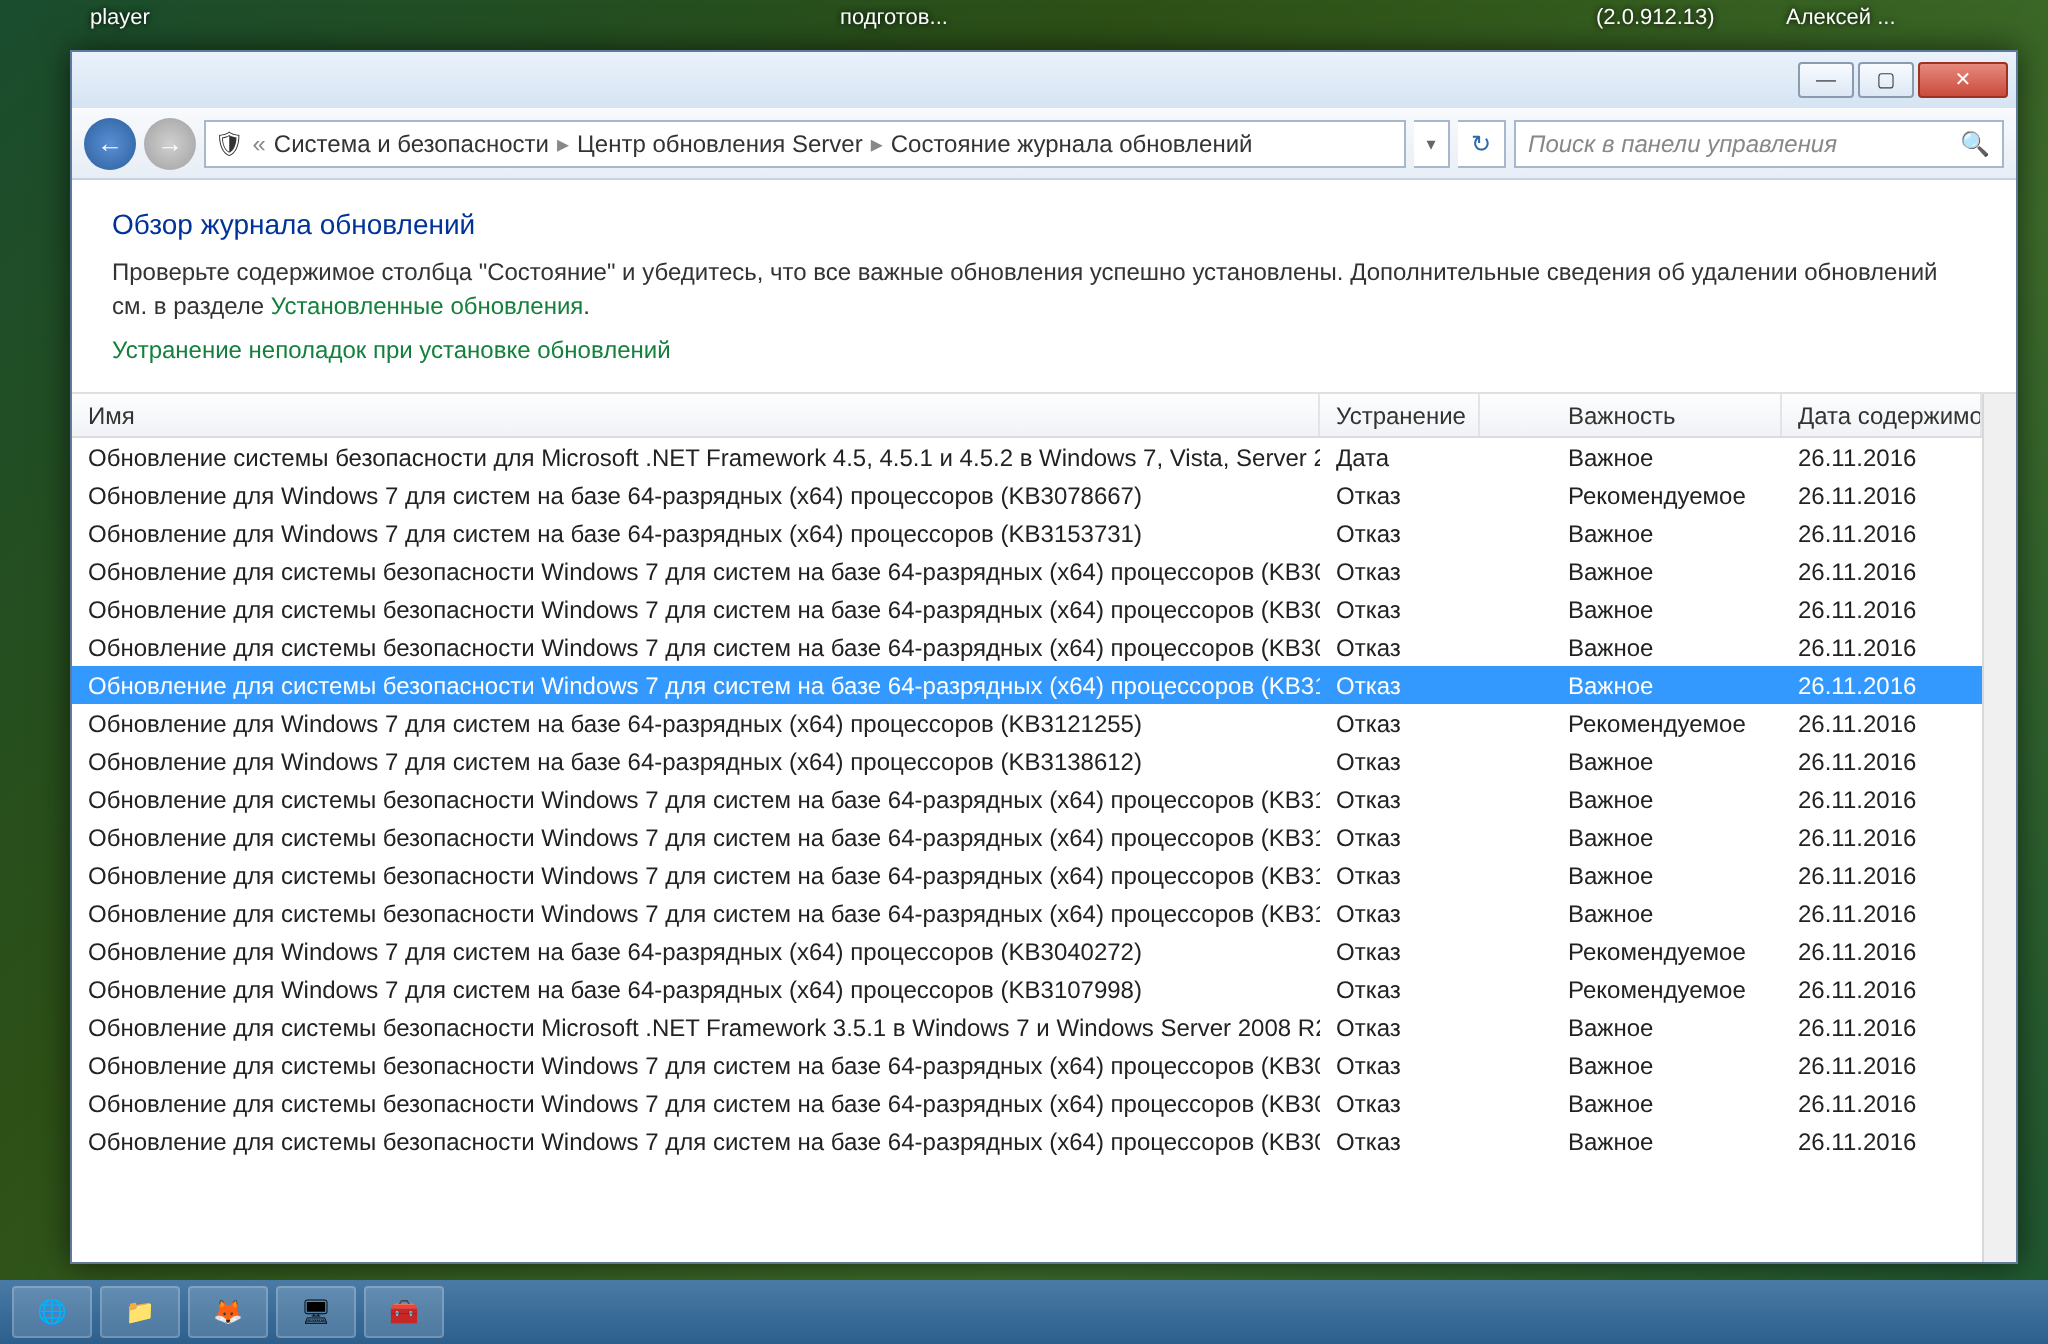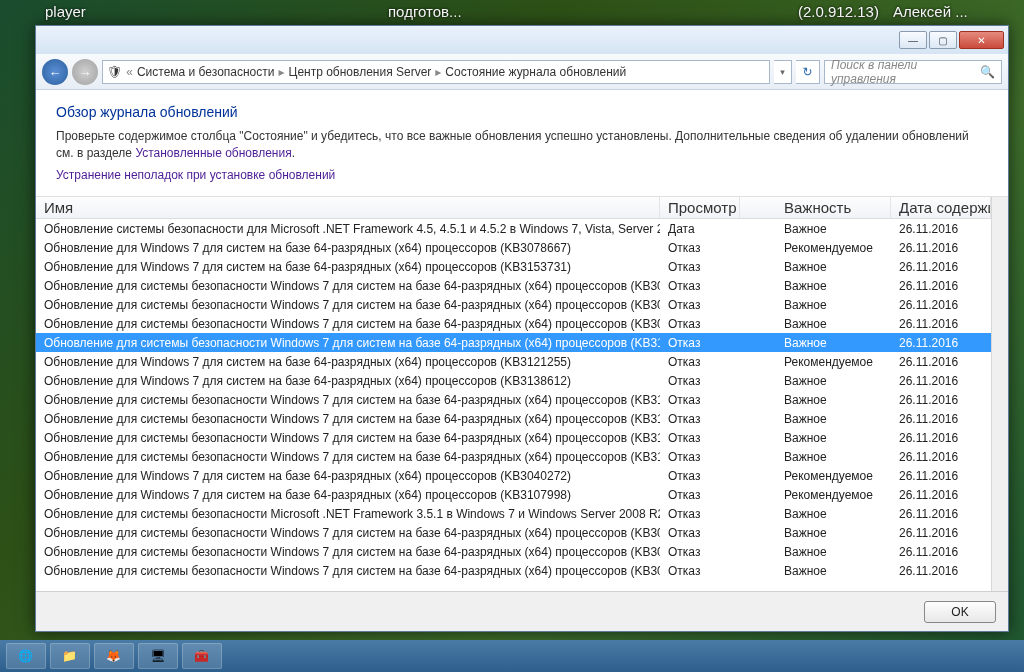--- a/index.html
+++ b/index.html
@@ -35,61 +35,61 @@
 }
 .navbtn { width: 26px; height: 26px; border-radius: 50%; background: radial-gradient(#5a8fd6,#2b5f9c); display:flex;align-items:center;justify-content:center;color:#fff;font-size:13px;}
 .navbtn.fwd { background: radial-gradient(#d0d0d0,#a0a0a0); }
 .breadcrumb {
   flex: 1; height: 24px; background: #fff; border: 1px solid #a8b8cc;
   display: flex; align-items: center; padding: 0 4px; font-size: 12px; color: #333; gap: 4px; overflow: hidden;
 }
 .bc-sep { color: #888; }
 .bc-refresh { width: 24px; height: 24px; border: 1px solid #a8b8cc; border-left:none; background:#fff; display:flex;align-items:center;justify-content:center;color:#2a6bb0;}
 .searchbox {
-  width: 178px; height: 24px; background: #fff; border: 1px solid #a8b8cc;
+  width: 245px; height: 24px; background: #fff; border: 1px solid #a8b8cc;
   display: flex; align-items: center; padding: 0 6px; color: #888; font-style: italic; justify-content: space-between;
 }
 .content {
   flex: 1; background: #fff; display: flex; flex-direction: column; overflow: hidden;
 }
 .pane-header { padding: 14px 20px 8px 20px; }
 .pane-title { color: #003399; font-size: 14px; font-weight: normal; margin-bottom: 8px; }
 .pane-desc { font-size: 12px; color: #333; line-height: 1.45; }
-.linklike { color: #4c1d95; cursor: pointer; }
+.linklike { color: #15803d; cursor: pointer; }
 .list-wrap { flex:1; display:flex; border-top: 1px solid #e0e0e0; margin-top:4px; overflow:hidden;}
 .list { flex:1; overflow:hidden; }
 .list-header {
   display: flex; background: linear-gradient(#fdfdfd,#f0f3f7); border-bottom: 1px solid #dcdcdc;
-  font-size: 15px; color: #333; height: 22px; align-items: center;
+  font-size: 12px; color: #333; height: 22px; align-items: center;
 }
 .col { padding: 0 8px; border-right: 1px solid #e4e4e4; height:100%; display:flex;align-items:center; overflow:hidden;white-space:nowrap;}
 .col-name { flex: 1; min-width:0;}
 .col-status { width: 80px; }
 .col-importance { width: 115px; margin-left: 36px; }
 .col-date { width: 100px; }
 .list-body { overflow-y: auto; height: calc(100% - 22px); }
 .row { display: flex; font-size: 12px; color: #222; height: 19px; align-items: center; }
 .row.selected { background: #3399ff; color: #fff; }
 .row .col { border-right: none; }
 .scroll-stub { width: 17px; background: #f0f0f0; border-left:1px solid #d8d8d8;}
 .footer {
   height: 40px; border-top: 1px solid #d0d0d0; background: #f0f0f0;
   display: flex; justify-content: flex-end; align-items: center; padding: 0 12px;
 }
 .ok-btn {
   width: 72px; height: 22px; background: linear-gradient(#fdfdfd,#e8e8e8);
   border: 1px solid #888; border-radius: 3px; font-size: 12px; color:#222;
 }
-.di-label { position:absolute; top:3px; color:#fff; font-size:15px; text-shadow:0 0 3px #000;}
+.di-label { position:absolute; top:3px; color:#fff; font-size:11px; text-shadow:0 0 3px #000;}
 </style>
 </head>
 <body>
 
 <div class="di-label" style="left:45px">player</div>
-<div class="di-label" style="left:388px">подготов...</div>
+<div class="di-label" style="left:420px">подготов...</div>
 <div class="di-label" style="left:798px">(2.0.912.13)</div>
 <div class="di-label" style="left:893px">Алексей ...</div>
 
 <div class="window">
   <div class="titlebar">
     <div class="tbtn">—</div>
     <div class="tbtn">▢</div>
     <div class="tbtn close">✕</div>
   </div>
 
@@ -127,21 +127,21 @@
       </div>
       <div class="pane-desc" style="margin-top:4px">
         <span class="linklike">Устранение неполадок при установке обновлений</span>
       </div>
     </div>
 
     <div class="list-wrap">
       <div class="list">
         <div class="list-header">
           <div class="col col-name">Имя</div>
-          <div class="col col-status">Просмотр</div>
+          <div class="col col-status">Устранение</div>
           <div class="col col-importance">Важность</div>
           <div class="col col-date">Дата содержимое</div>
         </div>
         <div class="list-body" id="list-body">
             <div class="row">
               <div class="col col-name">Обновление системы безопасности для Microsoft .NET Framework 4.5, 4.5.1 и 4.5.2 в Windows 7, Vista, Server 2008, Server...</div>
               <div class="col col-status">Дата</div>
               <div class="col col-importance">Важное</div>
               <div class="col col-date">26.11.2016</div>
             </div>
@@ -251,23 +251,20 @@
               <div class="col col-name">Обновление для системы безопасности Windows 7 для систем на базе 64-разрядных (x64) процессоров (KB3092601)</div>
               <div class="col col-status">Отказ</div>
               <div class="col col-importance">Важное</div>
               <div class="col col-date">26.11.2016</div>
             </div>
           </div>
       </div>
       <div class="scroll-stub"></div>
     </div>
 
-    <div class="footer">
-      <button class="ok-btn">OK</button>
-    </div>
   </div>
 </div>
 
 <div class="taskbar">
   <div class="tb-item">🌐</div>
   <div class="tb-item">📁</div>
   <div class="tb-item">🦊</div>
   <div class="tb-item">🖥</div>
   <div class="tb-item">🧰</div>
 </div>

